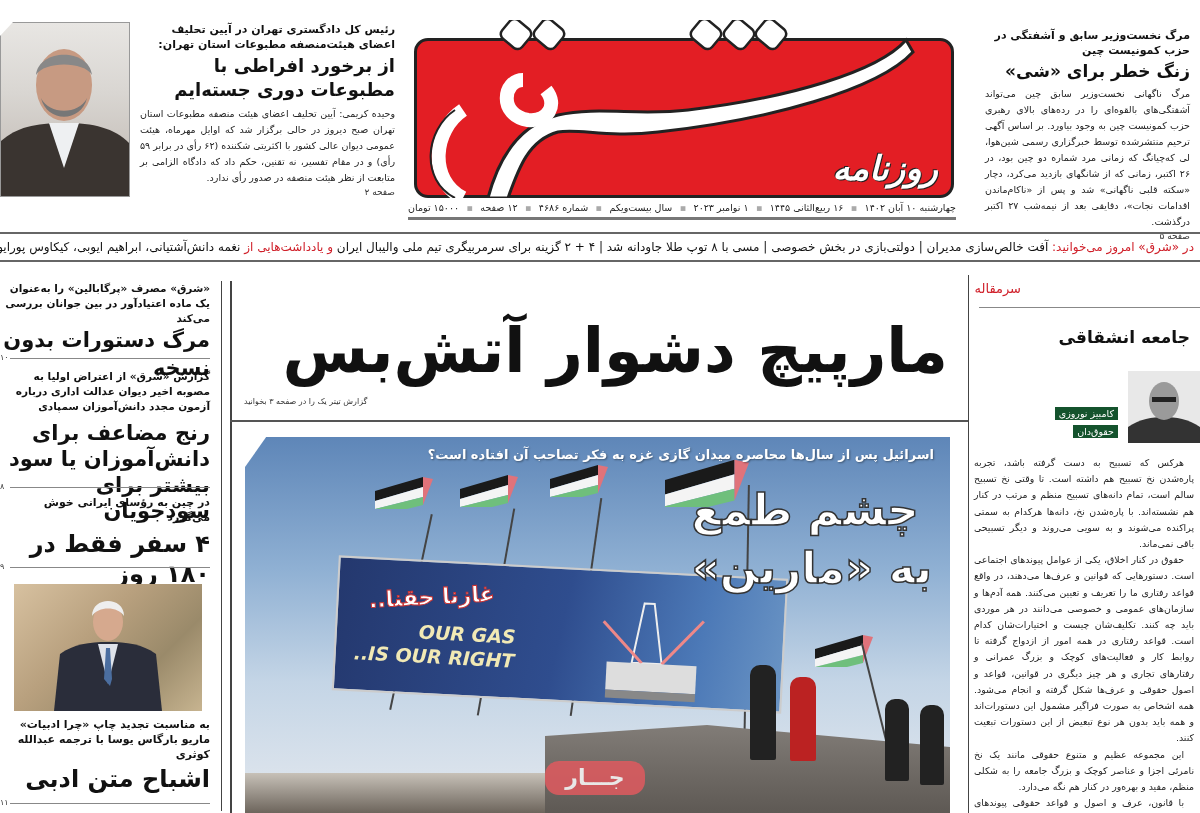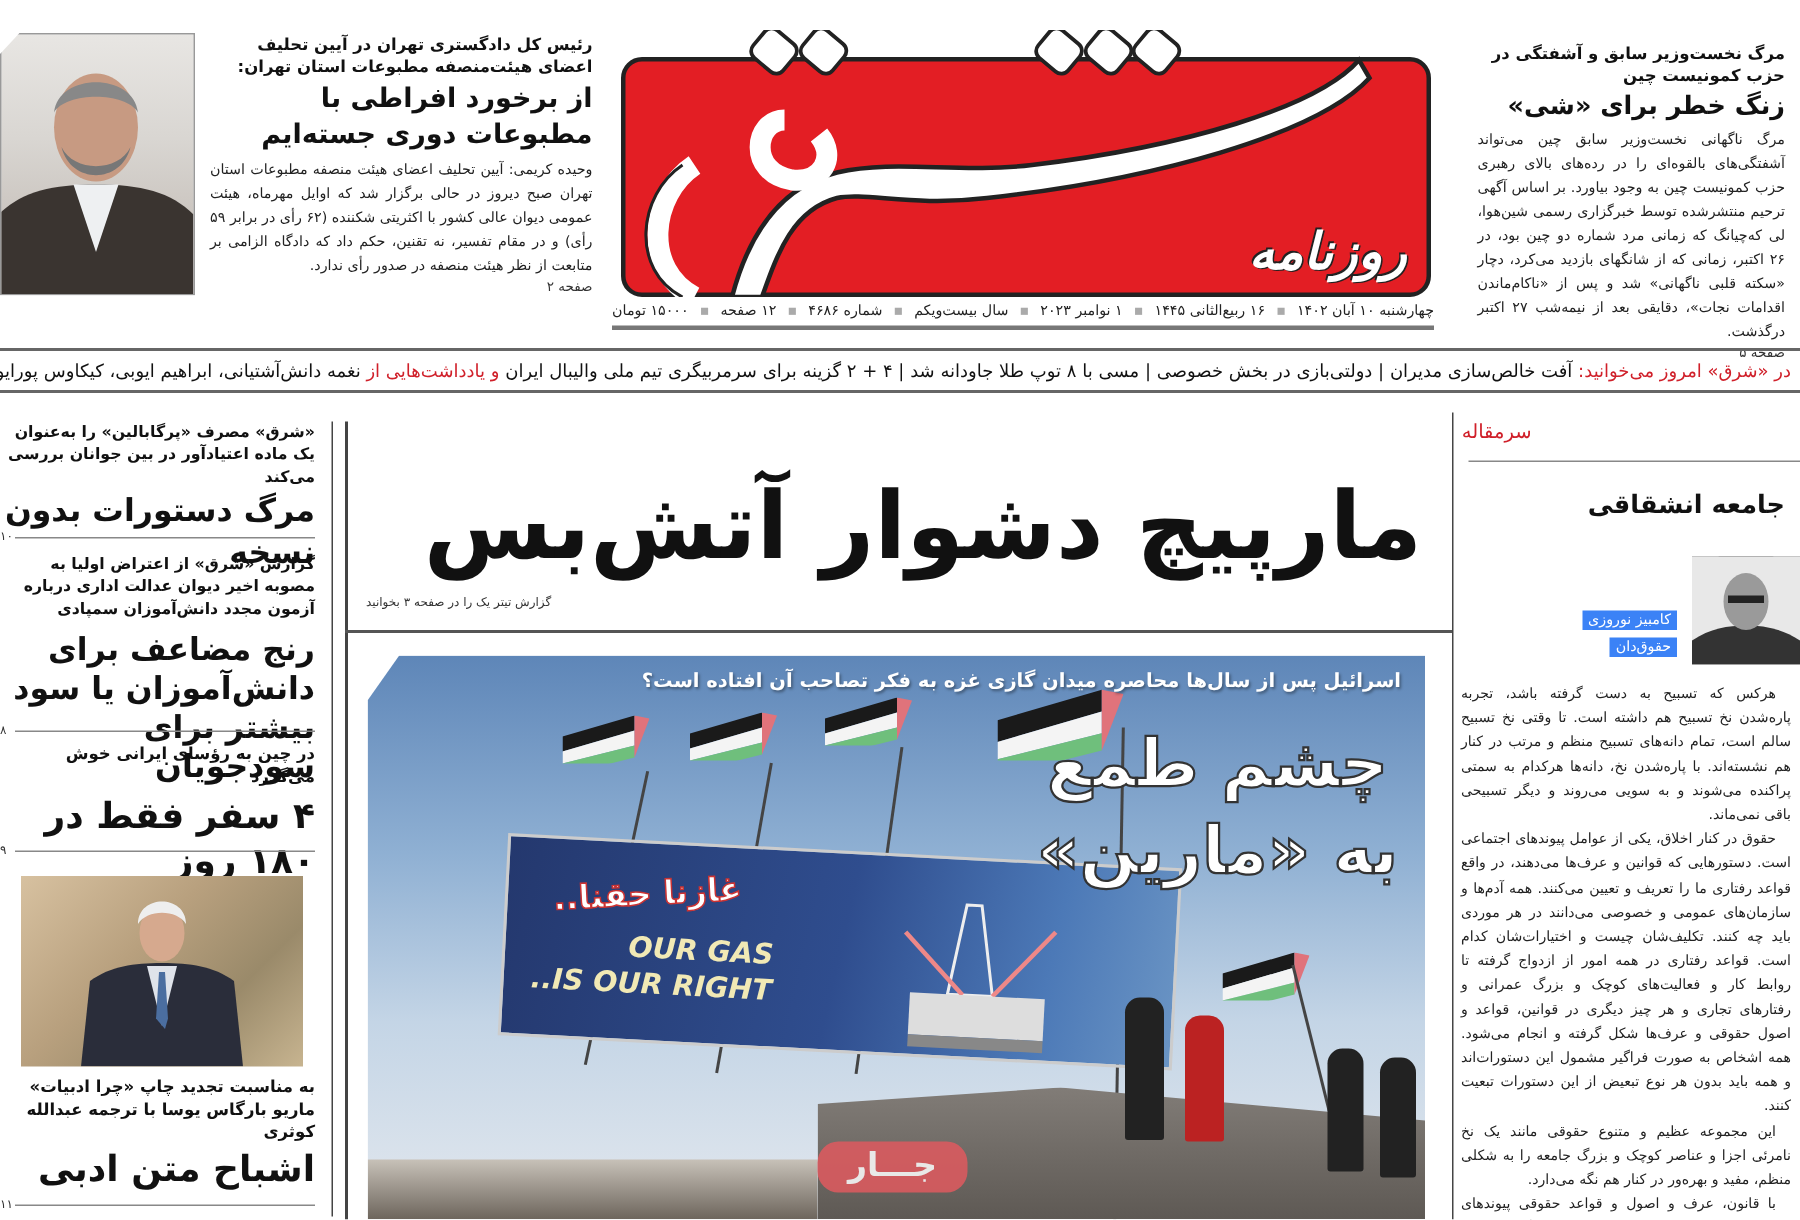--- a/index.html
+++ b/index.html
@@ -33,21 +33,21 @@
   
   #teaser-bar { left: 0; top: 232px; width: 1200px; height: 30px; border-top: 2px solid #666; border-bottom: 2px solid #666; display: flex; align-items: center; padding: 0 6px; font-size: 12px; white-space: nowrap; overflow: hidden; }
   .teaser-red { color: #d0202a; }
 
   
   #editorial { left: 968px; top: 275px; width: 232px; height: 538px; border-left: 1.5px solid #444; }
   .section-label { color: #d0202a; font-size: 13px; letter-spacing: 3px; position: absolute; right: 179px; top: 6px; }
   .section-rule { position: absolute; left: 10px; right: 0; top: 32px; height: 1px; background: #888; }
   .editorial-title { position: absolute; right: 10px; top: 52px; font-size: 17px; font-weight: bold; }
   .author-photo { position: absolute; right: 0px; top: 96px; width: 72px; height: 72px; background: radial-gradient(circle at 50% 40%, #ddd 0 22%, #888 23% 30%, #444 31% 60%, #777 61%); filter: grayscale(1); }
-  .author-tag { position: absolute; background: #3b82f6; color: #fff; font-size: 9.5px; padding: 1px 4px; }
+  .author-tag { position: absolute; background: #14532d; color: #fff; font-size: 9.5px; padding: 1px 4px; }
   .editorial-body { position: absolute; right: 6px; top: 180px; width: 220px; font-size: 9.4px; line-height: 16.2px; color: #222; text-align: justify; }
   .editorial-body p { text-indent: 10px; }
 
   
   #left-col { left: 0; top: 275px; width: 222px; height: 538px; }
   .lc-item { position: absolute; right: 12px; width: 210px; }
   .lc-rule { position: absolute; left: 10px; right: 12px; height: 1px; background: #888; }
   .lc-num { position: absolute; left: 0; font-size: 8px; color: #333; }
   .headline-l { font-size: 21px; font-weight: bold; line-height: 28px; }
   .headline-xl { font-size: 24px; font-weight: bold; line-height: 30px; }
@@ -55,21 +55,21 @@
 
   
   #main { left: 230px; top: 275px; width: 730px; }
   .main-kicker { position: absolute; right: 12px; top: 10px; font-size: 17px; font-weight: bold; white-space: nowrap; }
   .main-headline { position: absolute; right: 12px; top: 36px; font-size: 62px; font-weight: 900; font-family: "DejaVu Sans", sans-serif; letter-spacing: -1px; white-space: nowrap; line-height: 80px; }
   .main-note { position: absolute; left: 14px; top: 122px; font-size: 8px; color: #333; }
 
   
   #photo { left: 245px; top: 437px; width: 705px; height: 376px; overflow: hidden; clip-path: polygon(3% 0,100% 0,100% 100%,0 100%,0 8%); background: linear-gradient(180deg,#5e86b8 0%, #8fb0d3 35%, #c4d5e6 65%, #e3e8ee 100%); }
   .photo-kicker { position: absolute; right: 16px; top: 10px; color: #fff; font-size: 13px; font-weight: bold; text-shadow: 1px 1px 2px #0006; white-space: nowrap; }
-  .photo-headline { position: absolute; right: 18px; top: 44px; color: #fff; font-size: 44px; font-weight: 900; line-height: 58px; text-align: center; -webkit-text-stroke: 1.5px #333; }
+  .photo-headline { position: absolute; right: 18px; top: 44px; color: #fff; font-size: 44px; font-weight: 900; line-height: 58px; text-align: left; -webkit-text-stroke: 1.5px #333; }
   .billboard { position: absolute; left: 90px; top: 130px; width: 450px; height: 135px; background: linear-gradient(100deg,#24386e 0%, #2f4d8e 50%, #4c79b7 80%, #6a94c4 100%); transform: rotate(3deg); border: 2px solid #ccc; }
   .billboard-ar { position: absolute; left: 30px; top: 22px; color: #fff; font-size: 22px; font-weight: bold; -webkit-text-stroke: 1px #c33; transform: rotate(-6deg); }
   .billboard-en { position: absolute; left: 18px; top: 58px; color: #f1e9b5; font-size: 19px; font-weight: bold; font-style: italic; line-height: 24px; }
   .rig { position: absolute; right: 70px; top: 20px; width: 120px; height: 110px; }
   .pole { position: absolute; width: 2px; background: #444; }
   .flag { position: absolute; width: 58px; height: 32px; }
   .ground { position: absolute; left: 300px; right: 0; bottom: 0; height: 110px; background: linear-gradient(180deg,#8a8580,#5e5954); clip-path: polygon(0 30%,40% 20%,100% 40%,100% 100%,0 100%); }
   .person { position: absolute; background: #222; border-radius: 10px 10px 2px 2px; }
   .watermark { position: absolute; left: 300px; bottom: 18px; width: 100px; height: 34px; background: #e05a5f; opacity: 0.85; color: #fff; font-size: 22px; font-weight: bold; text-align: center; line-height: 34px; border-radius: 14px; }
   .crowd { position: absolute; left: 0; bottom: 0; width: 300px; height: 40px; background: linear-gradient(180deg,#c7c1b8,#6d655c); }

